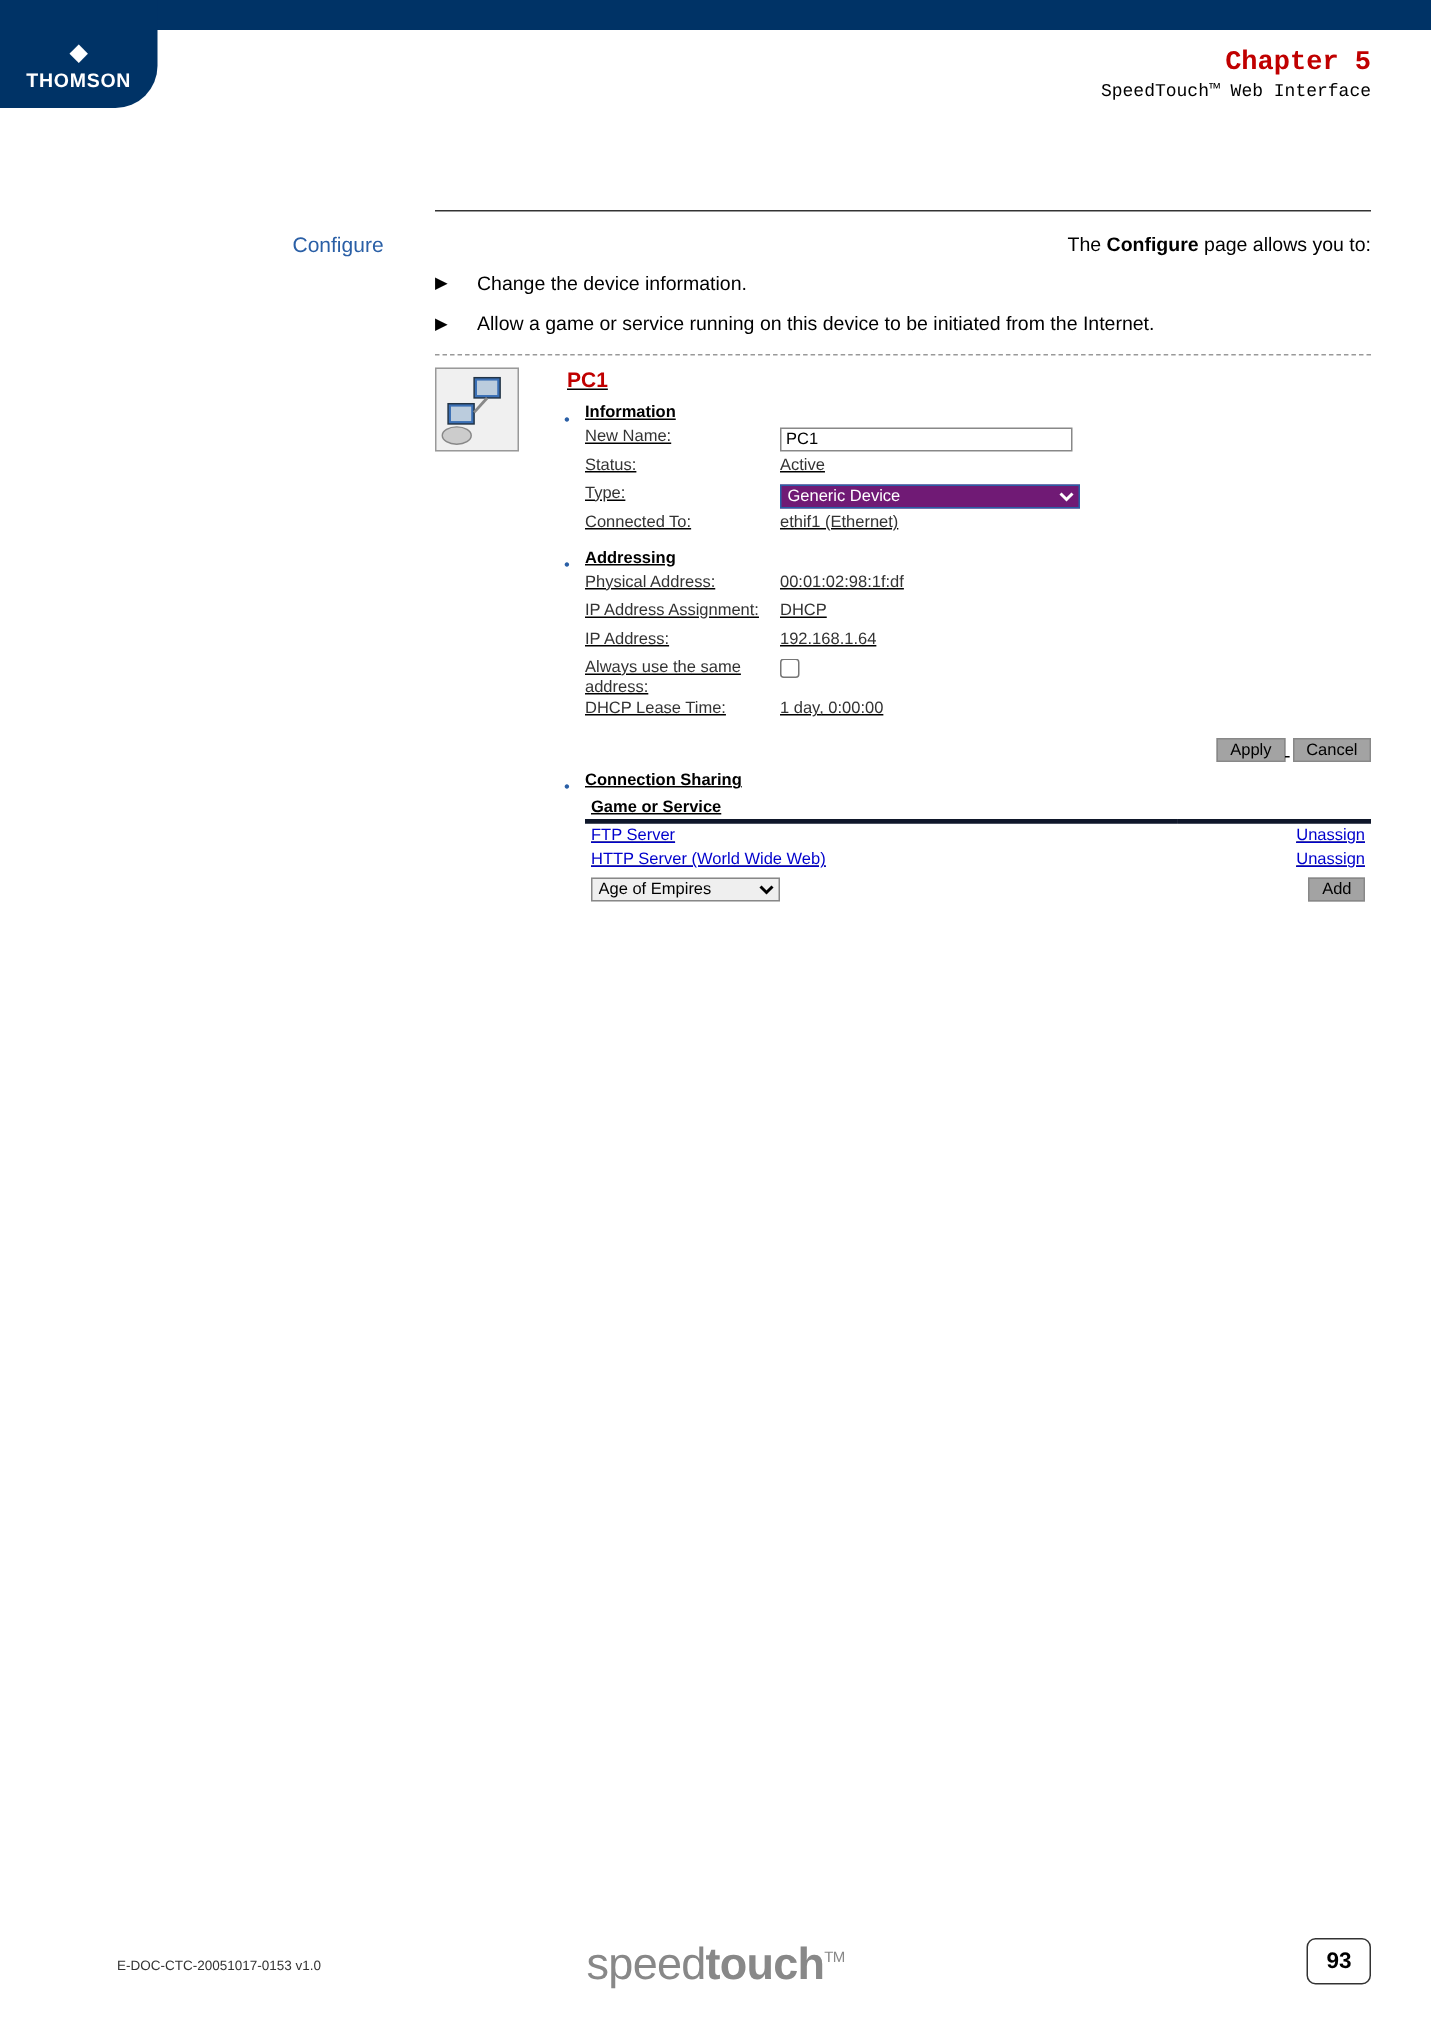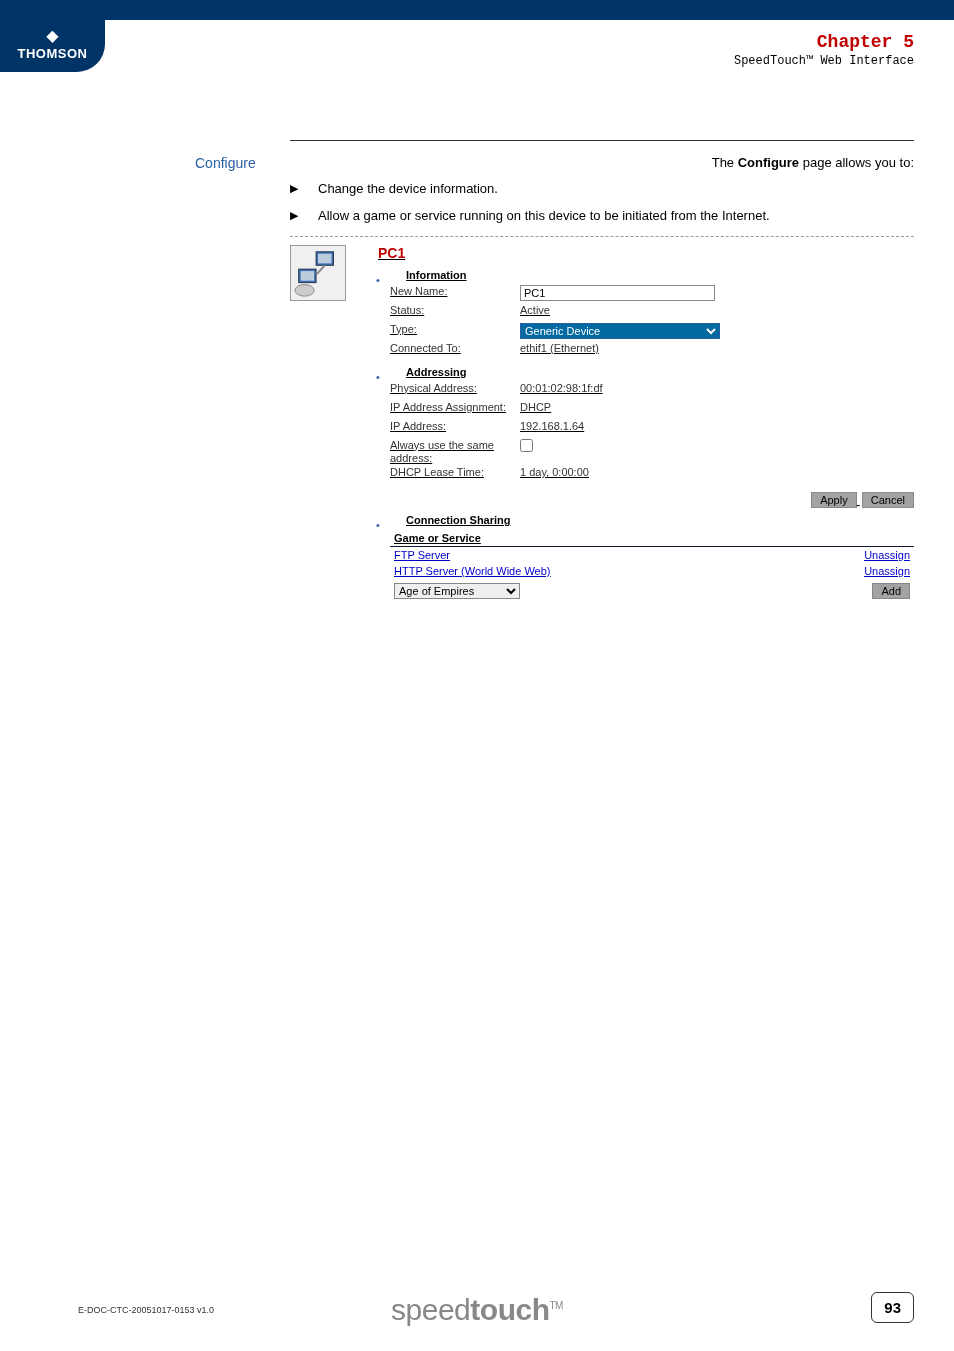--- a/index.html
+++ b/index.html
@@ -111,21 +111,21 @@
   .device-body { flex: 1; font-size: 11px; }
   .device-title {
     color: #c00000;
     font-weight: bold;
     font-size: 14px;
     margin-bottom: 8px;
   }
   .sect-head {
     font-weight: bold;
     font-size: 11px;
-    margin: 6px 0 4px 16px;
+    margin: 6px 0 4px 0;
   }
   .sect-wrap { padding-left: 12px; position: relative; }
   .sect-wrap::before {
     content: "•";
     color: #2a5fa6;
     position: absolute;
     left: -2px;
     top: 5px;
     font-size: 11px;
   }
@@ -135,21 +135,21 @@
   input[type="text"].txtin {
     font-size: 11px;
     padding: 1px 3px;
     width: 195px;
     border: 1px solid #888;
   }
   select.selin {
     font-size: 11px;
     padding: 0;
     width: 200px;
-    background: #0369a1;
+    background: #701a75;
     color: #fff;
     border: 1px solid #2a5fa6;
   }
   select.selin-plain {
     font-size: 11px;
     width: 126px;
     border: 1px solid #888;
   }
   .chk { width: 13px; height: 13px; }
   .btn-row { text-align: right; margin-top: 8px; }
@@ -162,21 +162,21 @@
     margin-left: 2px;
   }
   .conn-table {
     width: 100%;
     border-collapse: collapse;
     font-size: 11px;
     margin-top: 2px;
   }
   .conn-table th {
     text-align: left;
-    border-bottom: 1px solid #0f172a;
+    border-bottom: 3px solid #0f172a;
     padding: 2px 4px;
     font-weight: bold;
   }
   .conn-table td {
     padding: 2px 4px;
   }
   .lnk { color: #0000cc; text-decoration: underline; cursor: pointer; }
   .td-right { text-align: right; }
   .add-row td { padding-top: 4px; }
   .footer {

